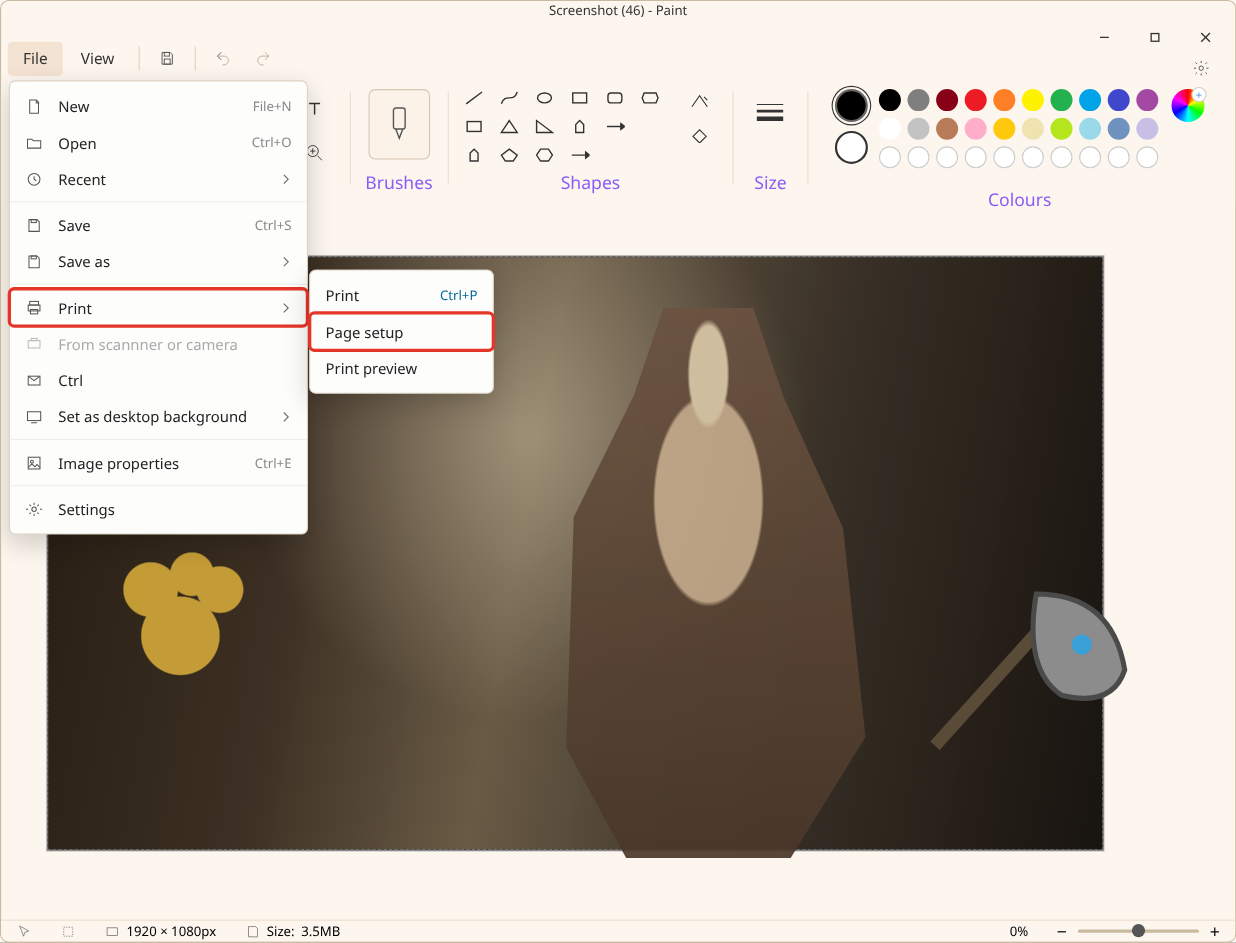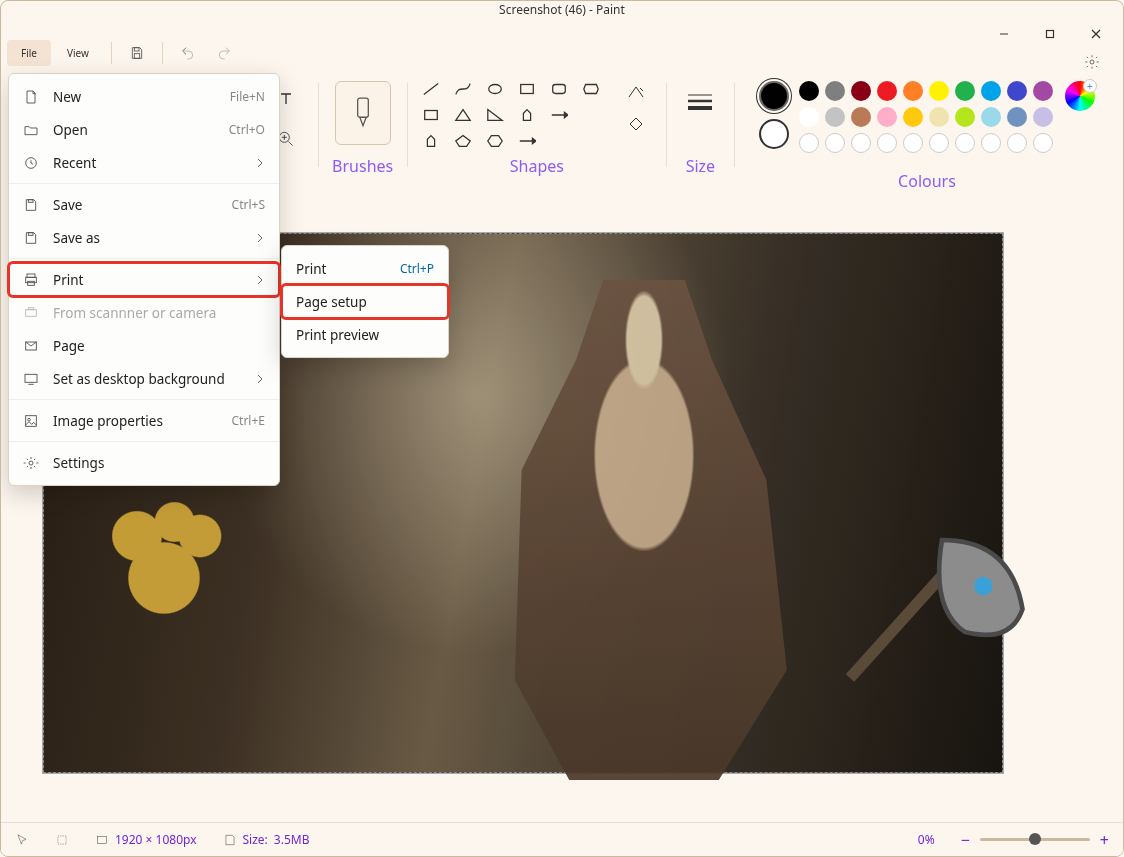--- a/index.html
+++ b/index.html
@@ -4,21 +4,21 @@
 <style>
   * { box-sizing: border-box; margin:0; padding:0; font-family: "Segoe UI", system-ui, sans-serif; }
   body { width:1124px; height:857px; background:#fdf6ee; overflow:hidden; position:relative; border:1px solid #c9b99e; border-radius:8px;}
   .titlebar { height:32px; display:flex; align-items:center; padding:0 4px;flex-direction:column; }
   .titlebar .app-icon { width:18px; height:18px; margin:0 8px; border-radius:3px; background: conic-gradient(#ff6a00,#ffd100,#6acf3b,#2bb6ff,#c658e0,#ff4d6d,#ff6a00);}
   .titlebar .title { font-size:12px; color:#333; }
   .titlebar .winbtns { margin-left:auto; display:flex; }
   .winbtn { width:46px; height:32px; display:flex; align-items:center; justify-content:center; color:#333;}
   .winbtn svg { width:10px; height:10px; stroke:#333; stroke-width:1.2; fill:none;}
   .menubar { height:40px; display:flex; align-items:center; padding:0 6px; gap:2px;}
-  .menubtn { padding:6px 14px; font-size:10px; color:#333; border-radius:4px;}
+  .menubtn { padding:6px 14px; font-size:14px; color:#333; border-radius:4px;}
   .menubtn.active { background:#f4e3d2;}
   .sep { width:1px; height:22px; background:#e2d3bf; margin:0 6px;}
   .iconbtn { width:34px; height:34px; display:flex; align-items:center; justify-content:center; color:#555; border-radius:4px;}
   .iconbtn svg { width:16px; height:16px; fill:none; stroke:#555; stroke-width:1.3;}
   .ribbon { height:112px; background:#fdf6ee; display:flex; align-items:stretch; padding:4px 8px 0 8px; position:relative;}
   .group { display:flex; flex-direction:column; align-items:center; padding:4px 10px; }
   .group-label { font-size:16px; color:#8b5cf6; margin-top:auto; padding-bottom:4px;}
   .group-sep { width:1px; background:#e9ddcd; margin:6px 4px 18px 4px;}
   .grid2 { display:grid; grid-template-columns:repeat(3,36px); grid-auto-rows:36px; gap:4px;}
   .toolcell { display:flex; align-items:center; justify-content:center; border-radius:4px;}
@@ -52,21 +52,21 @@
     radial-gradient(circle at 55% 30%, #d4a93a 0 15%, transparent 16%),
     radial-gradient(circle at 72% 40%, #d4a93a 0 15%, transparent 16%),
     radial-gradient(circle at 48% 70%, #d4a93a 0 28%, transparent 29%);
     filter:blur(.5px);opacity:.9;}
   .figure{position:absolute;left:430px;top:46px;width:340px;height:500px;background:
     radial-gradient(ellipse at 50% 12%, #d8c7a7 0 7%, transparent 8%),
     radial-gradient(ellipse at 50% 35%, #c3a98a 0 20%, transparent 21%),
     linear-gradient(#6b5341,#4a382a);clip-path:polygon(38% 0,62% 0,70% 16%,86% 40%,92% 78%,72% 100%,28% 100%,12% 80%,14% 38%,30% 16%);opacity:.92;}
   .axe{position:absolute;left:760px;top:260px;width:230px;height:230px;}
   .axe svg{width:100%;height:100%;}
-  .statusbar { position:absolute; left:0; right:0; bottom:0; height:34px; background:#fdf6ee; display:flex; align-items:center; padding:0 14px; font-size:12px; color:#6d28d9; gap:26px; border-top:1px solid #eadfce;}
+  .statusbar { position:absolute; left:0; right:0; bottom:0; height:20px; background:#fdf6ee; display:flex; align-items:center; padding:0 14px; font-size:12px; color:#000000; gap:26px; border-top:1px solid #eadfce;}
   .statusbar .spacer{flex:1;}
   .zoom-ctrl{display:flex;align-items:center;gap:10px;}
   .zoom-track{width:110px;height:3px;background:#c9b99e;border-radius:2px;position:relative;}
   .zoom-thumb{position:absolute;left:50%;top:-5px;width:12px;height:12px;border-radius:50%;background:#555;transform:translateX(-50%);}
   .status-item{display:flex;align-items:center;gap:6px;}
   .status-item svg{width:14px;height:14px;stroke:#555;fill:none;}
 
   
   .dropdown { position:absolute; left:7px; top:72px; width:272px; background:#fdfdfc; border:1px solid #dcd2c4; border-radius:6px; box-shadow:0 8px 24px rgba(0,0,0,.18); padding:6px 0; z-index:50;}
   .menuitem { display:flex; align-items:center; padding:0 14px; height:33px; font-size:13.5px; color:#222; gap:14px; position:relative;}
@@ -401,21 +401,21 @@
           <rect x="4" y="7" width="16" height="10"></rect>
           <rect x="8" y="4" width="8" height="3"></rect>
         </svg></span>
     <span>From scannner or camera</span>
   </div>
   <div class="menuitem">
     <span class="mi-icon"><svg viewBox="0 0 24 24">
           <rect x="4" y="6" width="16" height="12"></rect>
           <path d="M4 6l8 6 8-6"></path>
         </svg></span>
-    <span>Page</span>
+    <span>Ctrl</span>
   </div>
   <div class="menuitem">
     <span class="mi-icon"><svg viewBox="0 0 24 24">
           <rect x="3" y="5" width="18" height="12"></rect>
           <line x1="8" y1="20" x2="16" y2="20"></line>
         </svg></span>
     <span>Set as desktop background</span>
     <span class="chev"><svg viewBox="0 0 10 10">
           <path d="M3 1l4 4-4 4"></path>
         </svg></span>

